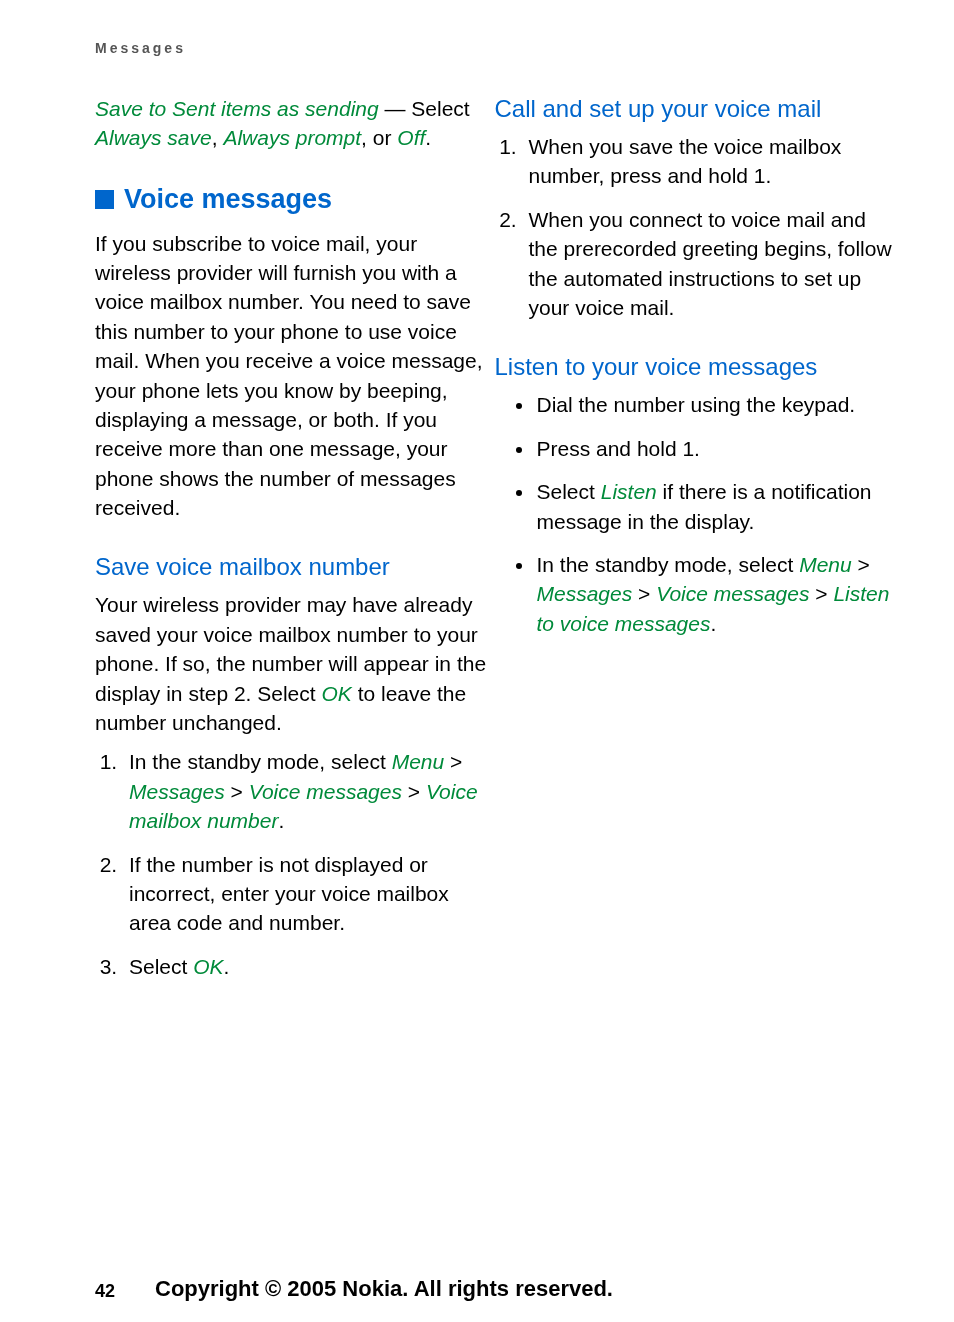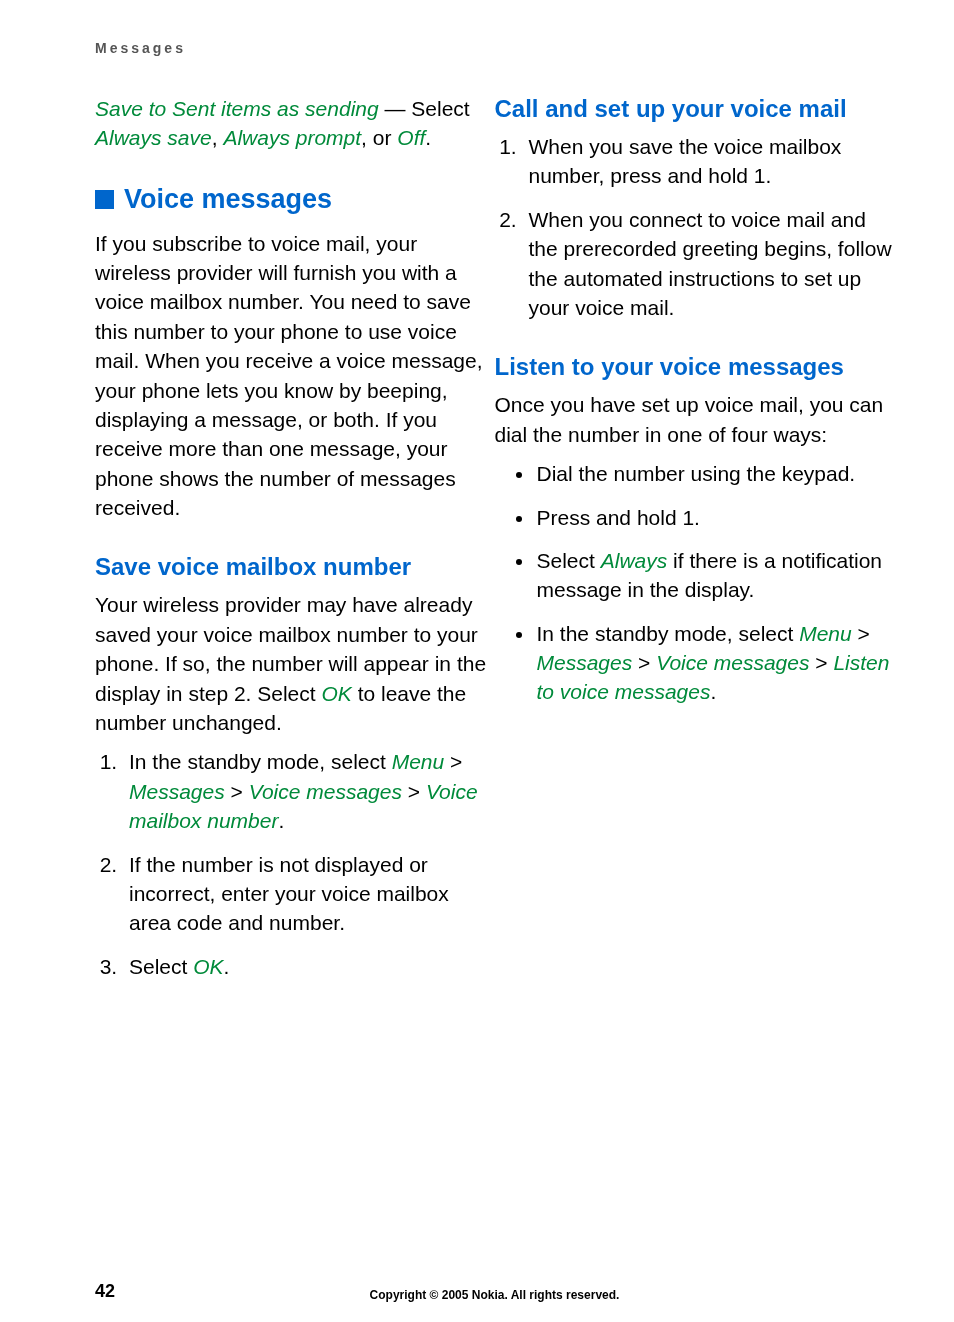--- a/index.html
+++ b/index.html
@@ -52,21 +52,21 @@
   .h1 .sq {
     display: inline-block;
     width: 19px;
     height: 19px;
     background: #0066cc;
     margin-right: 10px;
   }
   .h2 {
     color: #0066cc;
     font-size: 24px;
-    font-weight: bold;
+    font-weight: normal;
     margin-top: 30px;
     margin-bottom: 8px;
     line-height: 1.25;
   }
   p { margin: 0 0 10px 0; }
   ol {
     padding-left: 28px;
     margin: 6px 0;
   }
   ol li {
@@ -85,21 +85,21 @@
   }
   .footer {
     display: flex;
     justify-content: space-between;
     align-items: flex-end;
     margin-top: 20px;
     font-size: 18px;
     font-weight: bold;
   }
   .footer .pn { width: 60px; }
-  .footer .cp { flex: 1; text-align: center; font-size: 12px; }
+  .footer .cp { flex: 1; text-align: left; font-size: 22px; }
   .footer .sp { width: 60px; }
 </style>
 </head>
 <body>
 
 <div class="page">
   <div class="header">Messages</div>
 
   <div class="content">
     <div class="col">
@@ -132,26 +132,25 @@
     </div>
 
     <div class="col">
       <div class="h2" style="margin-top:0">Call and set up your voice mail</div>
       <ol>
         <li>When you save the voice mailbox number, press and hold 1.</li>
         <li>When you connect to voice mail and the prerecorded greeting begins, follow the automated instructions to set up your voice mail.</li>
       </ol>
 
       <div class="h2">Listen to your voice messages</div>
-      <p>Once you have set up voice mail, you can dial the number in one of four ways:</p>
       <ul>
         <li>Dial the number using the keypad.</li>
         <li>Press and hold 1.</li>
         <li>
-          <span>Select </span><span class="term">Always</span><span> if there is a notification message in the display.</span>
+          <span>Select </span><span class="term">Listen</span><span> if there is a notification message in the display.</span>
         </li>
         <li>
           <span>In the standby mode, select </span><span class="term">Menu</span><span> &gt; </span><span class="term">Messages</span><span> &gt; </span><span class="term">Voice messages</span><span> &gt; </span><span class="term">Listen to voice messages</span><span>.</span>
         </li>
       </ul>
     </div>
   </div>
 
   <div class="footer">
     <div class="pn">42</div>

